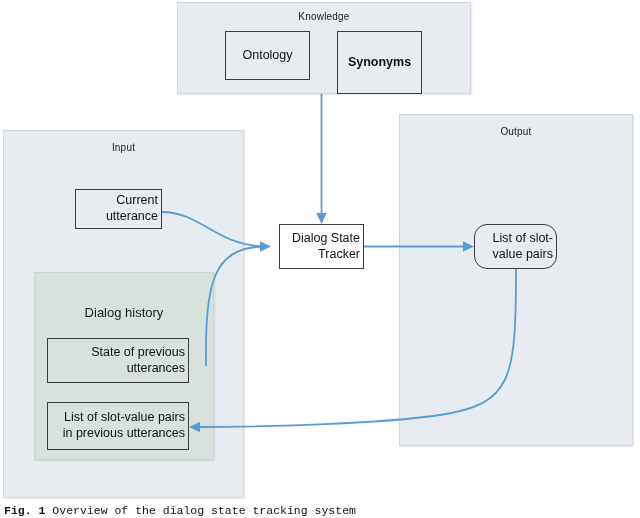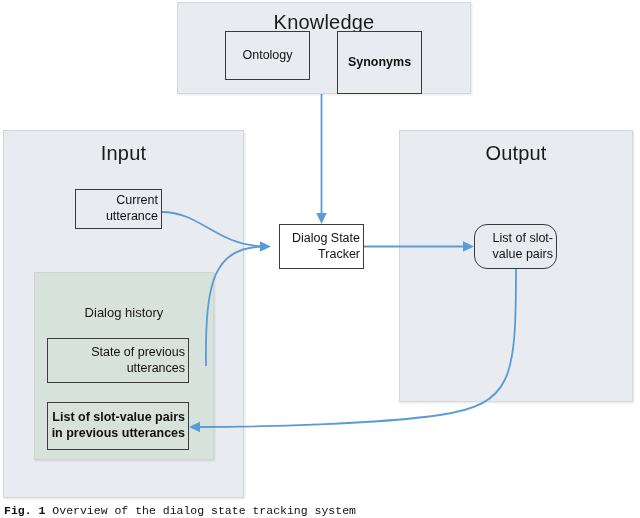--- a/index.html
+++ b/index.html
@@ -21,27 +21,27 @@
     background: #e8ecf0;
     border: 1px solid #d2d7db;
     box-sizing: border-box;
     box-shadow: 1px 1px 2px rgba(0,0,0,0.10);
   }
   .panel-title {
     position: absolute;
     left: 0;
     right: 0;
     text-align: center;
-    font-size: 20px;
+    font-size: 10px;
     color: #1a1a1a;
     letter-spacing: 0.2px;
   }
   #panel-knowledge { left: 177px; top: 2px;   width: 294px; height: 92px; }
   #panel-input     { left: 3px;   top: 130px; width: 241px; height: 368px; }
-  #panel-output    { left: 399px; top: 130px; width: 234px; height: 272px; }
+  #panel-output    { left: 399px; top: 114px; width: 234px; height: 332px; }
 
   #title-knowledge { top: 8px;  }
   #title-input     { top: 11px; }
   #title-output    { top: 11px; }
 
   
   #panel-history {
     position: absolute;
     left: 34px;
     top: 272px;
@@ -76,21 +76,21 @@
     color: #111111;
     padding: 2px 3px;
   }
   .node.on-history { background: #d8e2dc; }
   .node.on-white   { background: #ffffff; }
 
   #node-ontology   { left: 225px; top: 31px;  width: 85px;  height: 49px; }
   #node-synonyms   { left: 337px; top: 31px;  width: 85px;  height: 63px; font-weight: bold; }
   #node-current    { left: 75px;  top: 189px; width: 87px;  height: 40px; }
   #node-prev-utt   { left: 47px;  top: 338px; width: 142px; height: 45px; }
-  #node-prev-pairs { left: 47px;  top: 402px; width: 142px; height: 48px; font-weight: bold; }
+  #node-prev-pairs { left: 47px;  top: 402px; width: 142px; height: 48px; }
   #node-tracker    { left: 279px; top: 224px; width: 85px;  height: 45px; }
   #node-output     { left: 474px; top: 224px; width: 83px;  height: 45px; border-radius: 13px; }
 
   
   #arrows {
     position: absolute;
     left: 0; top: 0;
     width: 640px;
     height: 518px;
     pointer-events: none;

